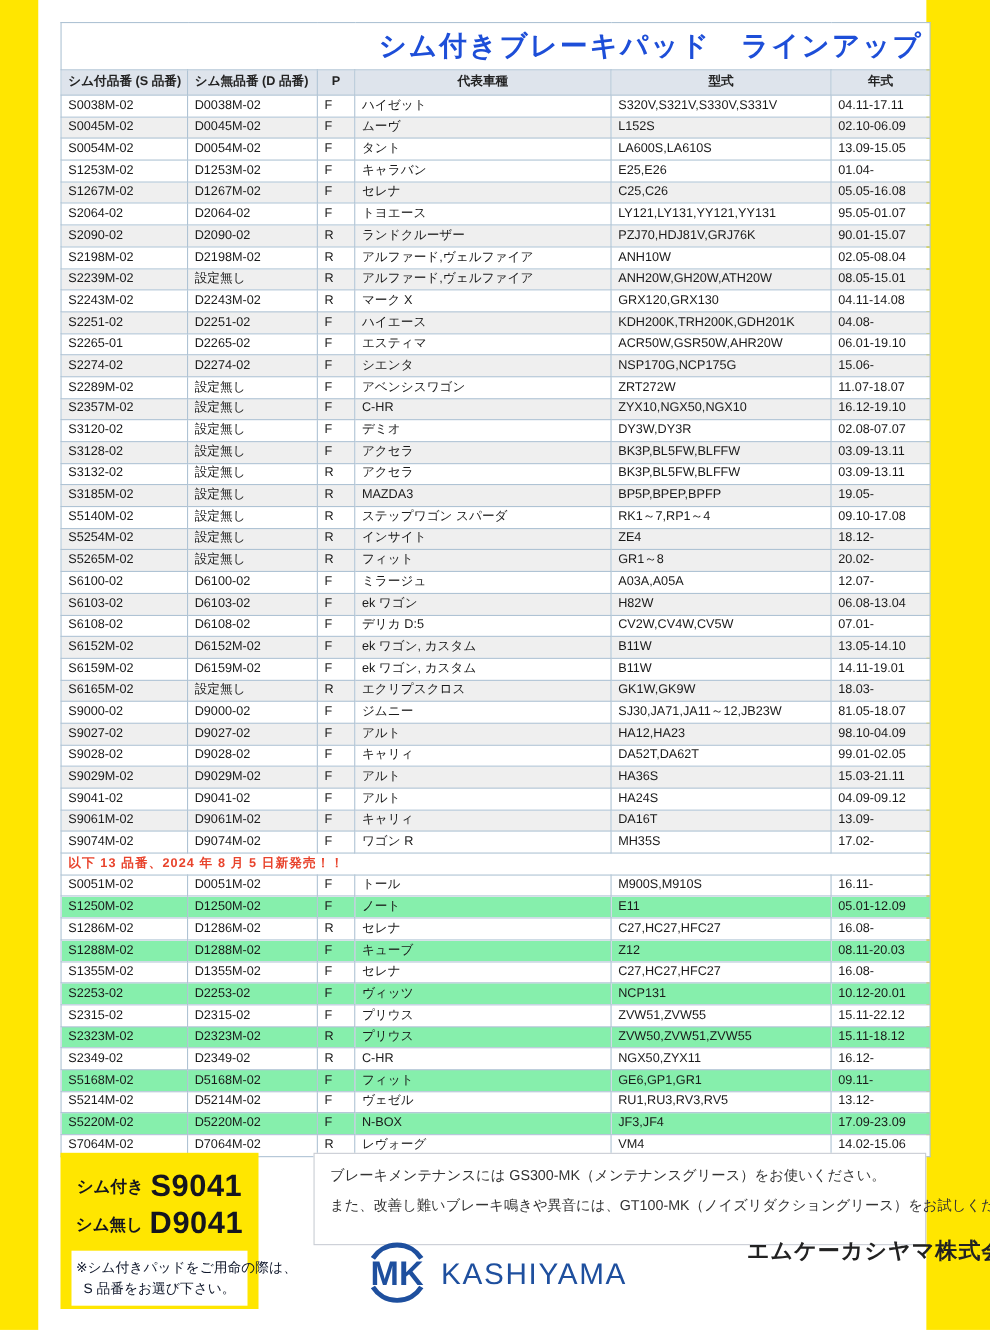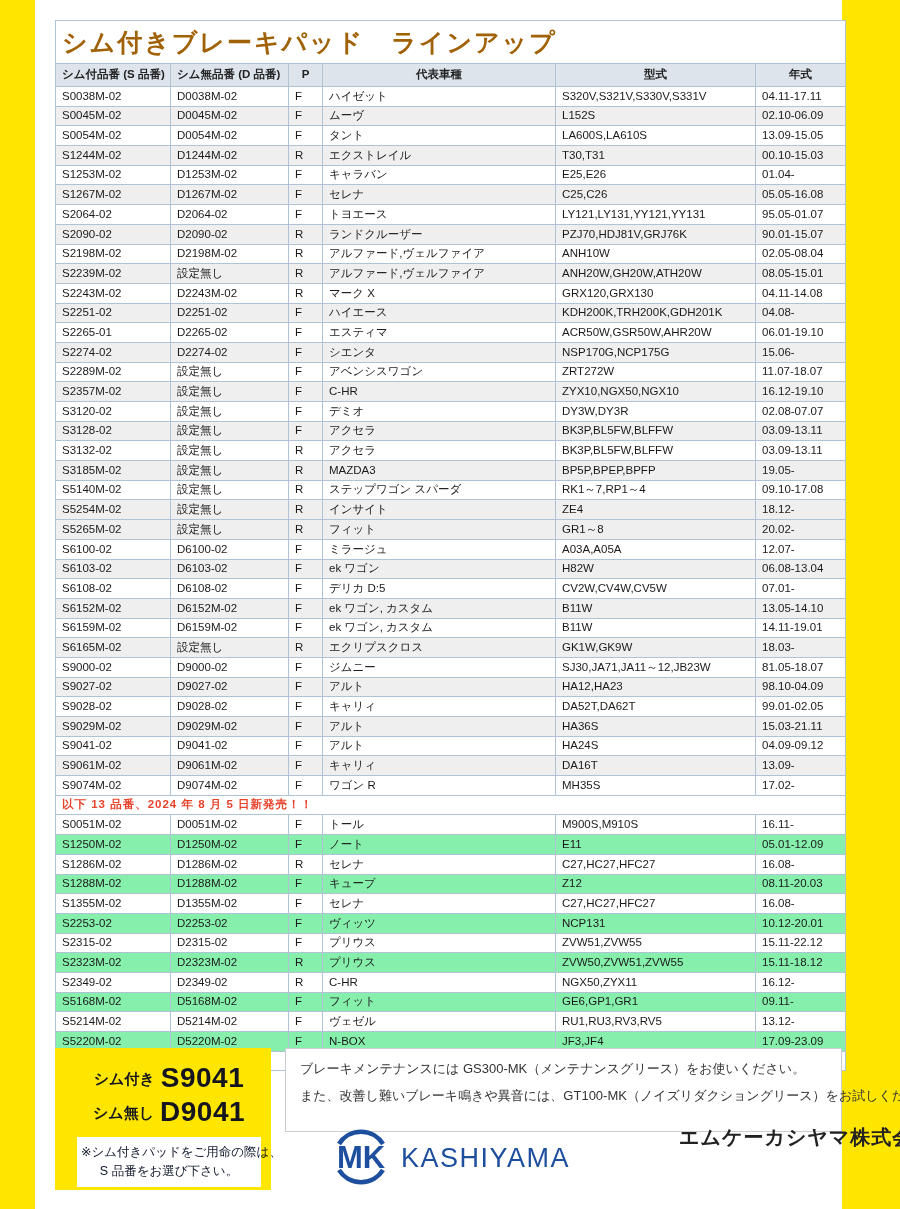--- a/index.html
+++ b/index.html
@@ -20,38 +20,38 @@
     border:1px solid #8FA9BF;
   }
   table.lineup th,table.lineup td{
     border:1px solid #AFC3D4;
     font-size:11.5px;line-height:1.15;
     padding:0 6px;height:18.7px;overflow:hidden;white-space:nowrap;
     text-align:left;vertical-align:middle;background:#fff;
   }
   tr.title-row th{
     height:42px;font-size:25px;font-weight:bold;letter-spacing:2px;
-    text-align:left;color:#a16207;background:#fff;
+    text-align:right;color:#1d4ed8;background:#fff;
   }
   tr.head-row th{
     background:#DEE4EC;font-weight:600;height:22px;color:#222;
   }
   tr.head-row th.c,td.c{text-align:center;padding:0;}
   td.car{padding-left:28px;}
   tr.gray td{background:#EFEFEF;}
   tr.pink td{background:#86efac;}
   td.banner{
     background:#FFF100;color:#E8432C;font-weight:bold;text-align:center;
     font-size:13px;letter-spacing:1px;height:19px;
   }
 
   
   .promo-box{
-    position:absolute;left:20px;top:1048px;width:216px;height:142px;
-    background:#FFE600;box-sizing:border-box;padding:12px 10px 8px 22px;
+    position:absolute;left:20px;top:1048px;width:180px;height:142px;
+    background:#FFE600;box-sizing:border-box;padding:12px 10px 8px 10px;
   }
   .promo-line{text-align:center;margin-top:2px;color:#15151F;white-space:nowrap;}
   .promo-line .lbl{font-size:15px;font-weight:bold;vertical-align:3px;}
   .promo-line .code{font-size:28px;font-weight:bold;margin-left:6px;letter-spacing:0.5px;}
   .promo-note{
     background:#fff;margin-top:9px;padding:6px 4px;font-size:12.5px;line-height:1.5;
     text-align:center;color:#0f172a;white-space:nowrap;
   }
   .maint-box{
     position:absolute;left:250px;top:1048px;width:557px;height:84px;
@@ -115,28 +115,20 @@
           <td>02.10-06.09</td>
         </tr>
         <tr>
           <td>S0054M-02</td>
           <td>D0054M-02</td>
           <td class="c">F</td>
           <td class="car">タント</td>
           <td>LA600S,LA610S</td>
           <td>13.09-15.05</td>
         </tr>
-        <tr class="gray">
-          <td>S1244M-02</td>
-          <td>D1244M-02</td>
-          <td class="c">R</td>
-          <td class="car">エクストレイル</td>
-          <td>T30,T31</td>
-          <td>00.10-15.03</td>
-        </tr>
         <tr>
           <td>S1253M-02</td>
           <td>D1253M-02</td>
           <td class="c">F</td>
           <td class="car">キャラバン</td>
           <td>E25,E26</td>
           <td>01.04-</td>
         </tr>
         <tr class="gray">
           <td>S1267M-02</td>

